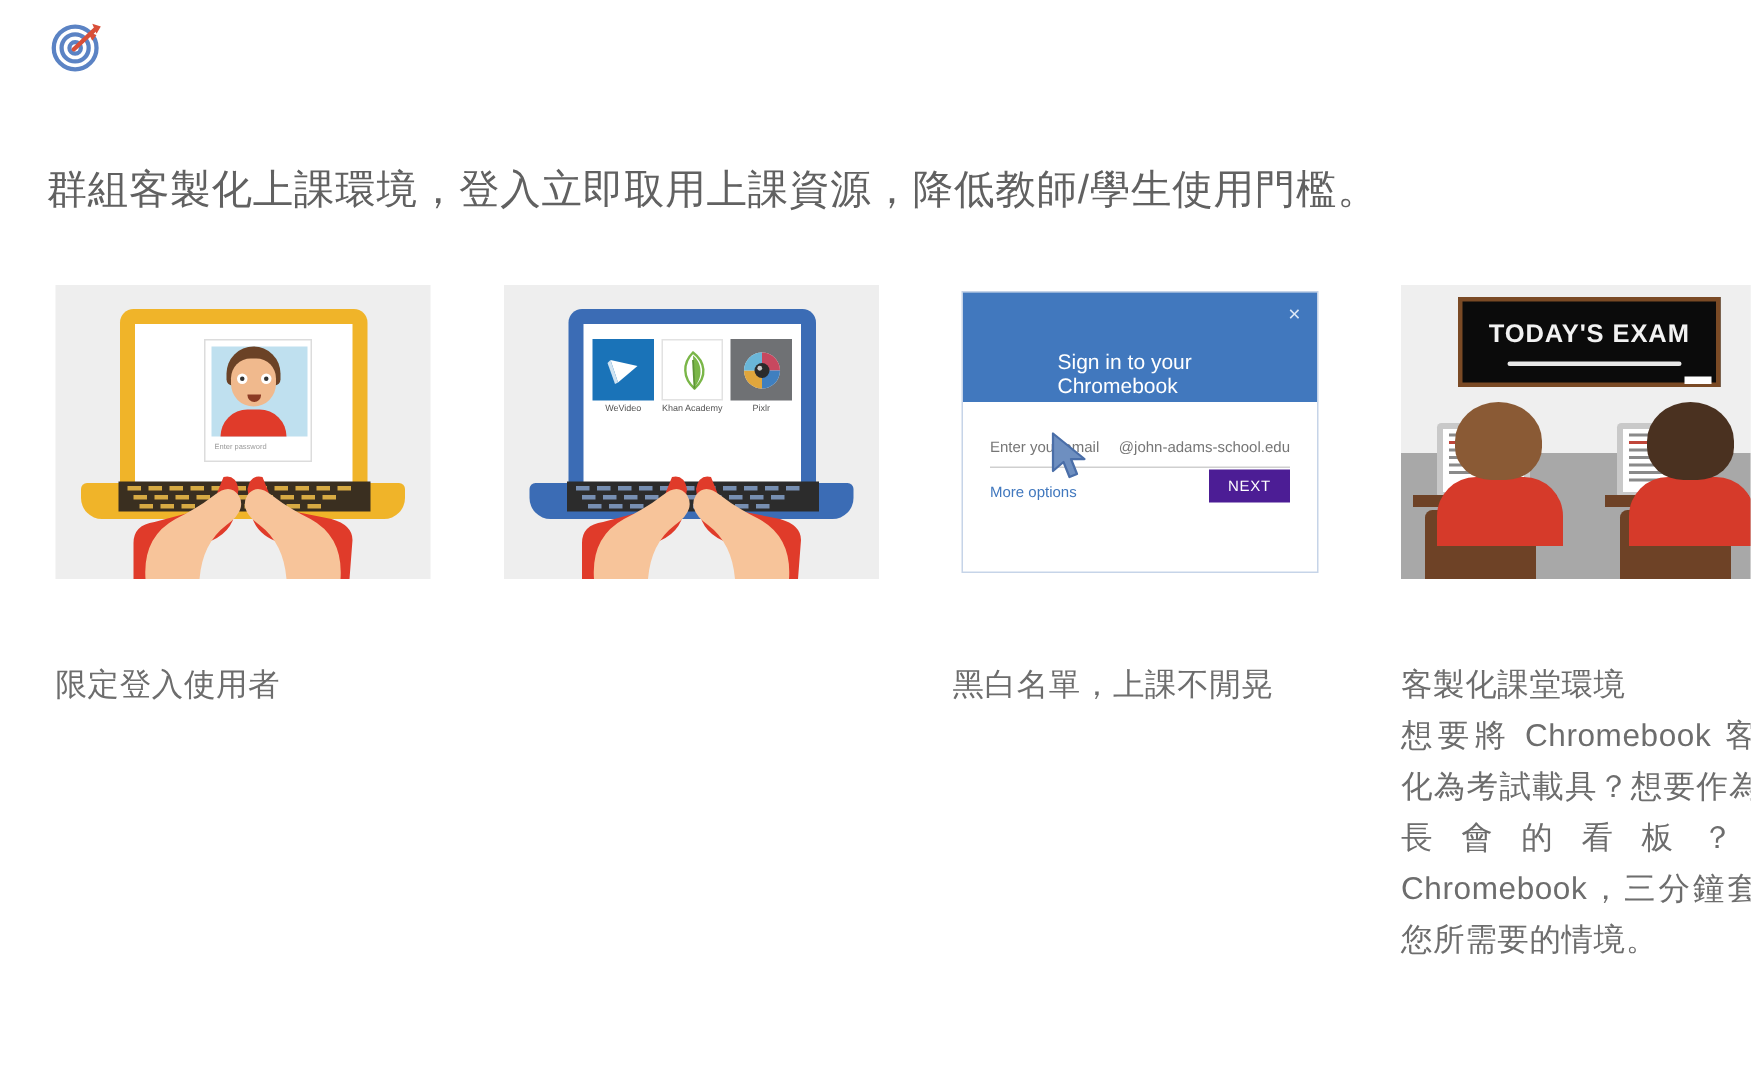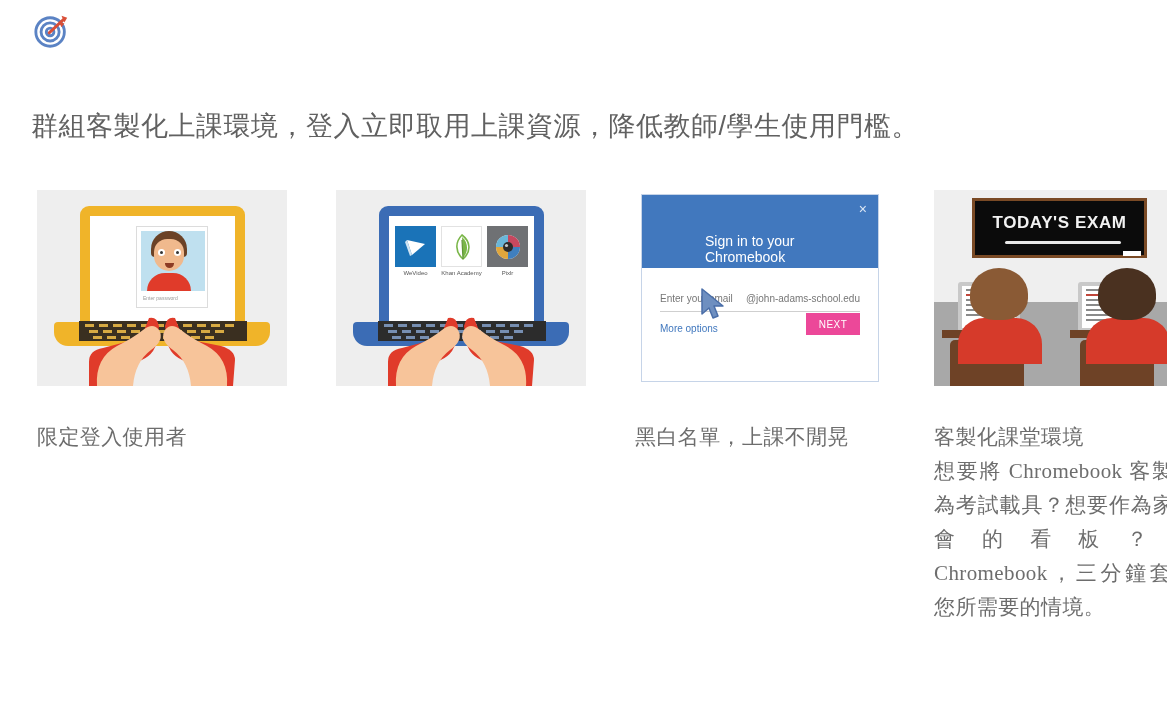--- a/index.html
+++ b/index.html
@@ -36,21 +36,21 @@
     display:flex;
   }
   .col { width:275px; margin-left:37px; }
   .col:first-child { margin-left:37px; }
 
   .thumb {
     width:250px; height:196px;
     background:#eeeeee; position:relative; overflow:hidden;
   }
 
-  .col-text { margin-top:34px; width:262px;font-family:Liberation Serif, serif; }
+  .col-text { margin-top:54px; width:262px; }
   .col-head {
     font-size:21px; color:#6d6d6d; line-height:1.62;
     letter-spacing:0.4px; white-space:nowrap;
   }
   .col-body {
     font-size:21px; color:#6d6d6d; line-height:1.62;
     letter-spacing:0.4px; text-align:justify; text-justify:inter-ideograph;
   }
 
   
@@ -109,21 +109,21 @@
         background:#fff; border:1px solid #c6d4e8; }
   .cb-header { position:relative; height:73px; background:#4178be; }
   .cb-x { position:absolute; right:11px; top:6px; color:#dce7f5; font-size:14px; }
   .cb-title { position:absolute; left:18px; top:38px; color:#fff; font-size:14px;margin-left:45px; }
   .cb-row { position:relative; margin:24px 18px 0 18px; height:20px;
             border-bottom:1px solid #cfcfcf; }
   .cb-ph { position:absolute; left:0; top:1px; font-size:10px; color:#767676; }
   .cb-dom { position:absolute; right:0; top:1px; font-size:10px; color:#767676; }
   .cb-more { position:absolute; left:18px; top:128px; font-size:10px; color:#4178be; }
   .cb-next { position:absolute; right:18px; top:118px; width:54px; height:22px;
-             background:#ec4899; color:#fff; font-size:10px;
+             background:#4c1d95; color:#fff; font-size:10px;
              display:flex; align-items:center; justify-content:center; letter-spacing:.5px;margin-left:21px; }
   .cb-google { position:absolute; left:0; right:0; top:152px; text-align:center;
                font-size:19px; font-family:"Liberation Sans",sans-serif; }
   .g1{color:#4285f4}.g2{color:#ea4335}.g3{color:#fbbc05}.g4{color:#4285f4}
   .g5{color:#34a853}.g6{color:#ea4335}
 
   
   .cls-wall { position:absolute; inset:0; background:#efefef; }
   .cls-floor { position:absolute; left:0; top:112px; width:250px; height:84px;
                background:#a8a8a8; }

